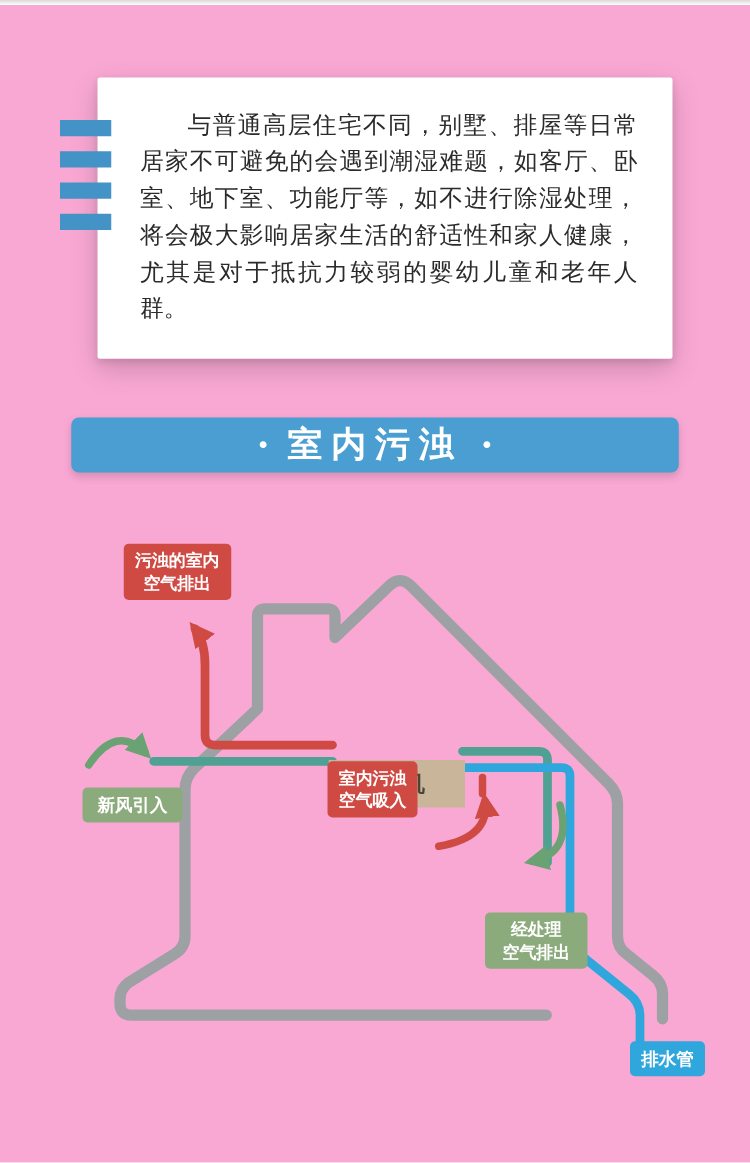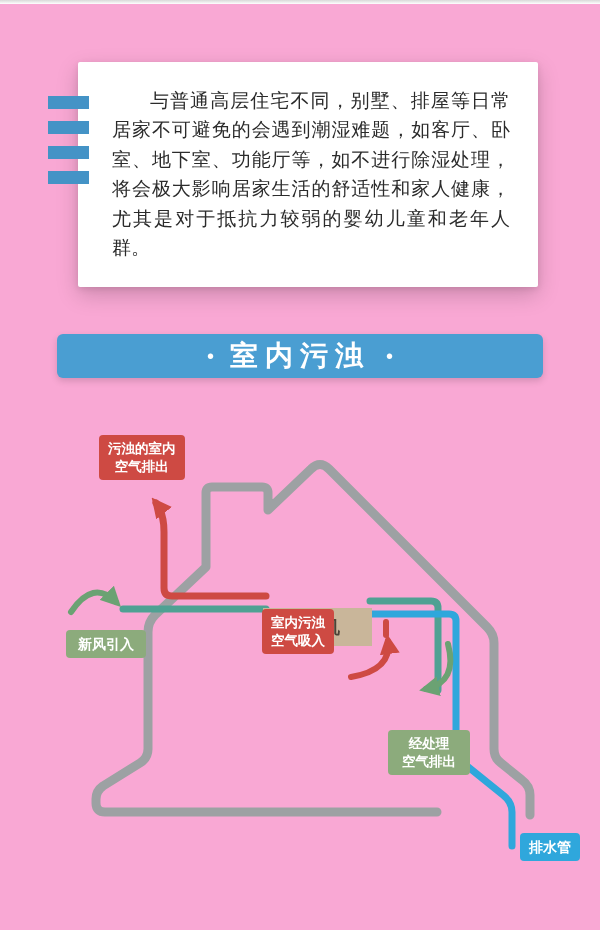--- a/index.html
+++ b/index.html
@@ -59,21 +59,21 @@
   .unit{position:absolute;left:263px;top:584px;width:109px;height:38px;
     background:var(--unit-bg);display:flex;align-items:center;justify-content:center;
     z-index:3;margin-top:24px;}
   .unit span{font-size:18px;font-weight:bold;color:var(--unit-text);letter-spacing:4px;}
 
   .lbl{position:absolute;z-index:4;color:#fff;font-size:13.5px;font-weight:bold;
     border-radius:4px;padding:5px 9px;text-align:center;line-height:1.3;
     white-space:nowrap;}
   .lbl.red{background:var(--red);}
   .lbl.green{background:var(--green-label);margin-left:24px;}
-  .lbl.blue{background:var(--blue);margin-left:16px;}
+  .lbl.blue{background:var(--blue);}
   .lbl-exhaust{left:99px;top:435px;}
   .lbl-fresh{left:42px;top:630px;padding:5px 12px;font-size:14px;}
   .lbl-intake{left:262px;top:609px;}
   .lbl-processed{left:364px;top:730px;padding:5px 14px;}
   .lbl-drain{left:504px;top:833px;font-size:14px;}
 </style>
 </head>
 <body>
 
 <div class="page">

